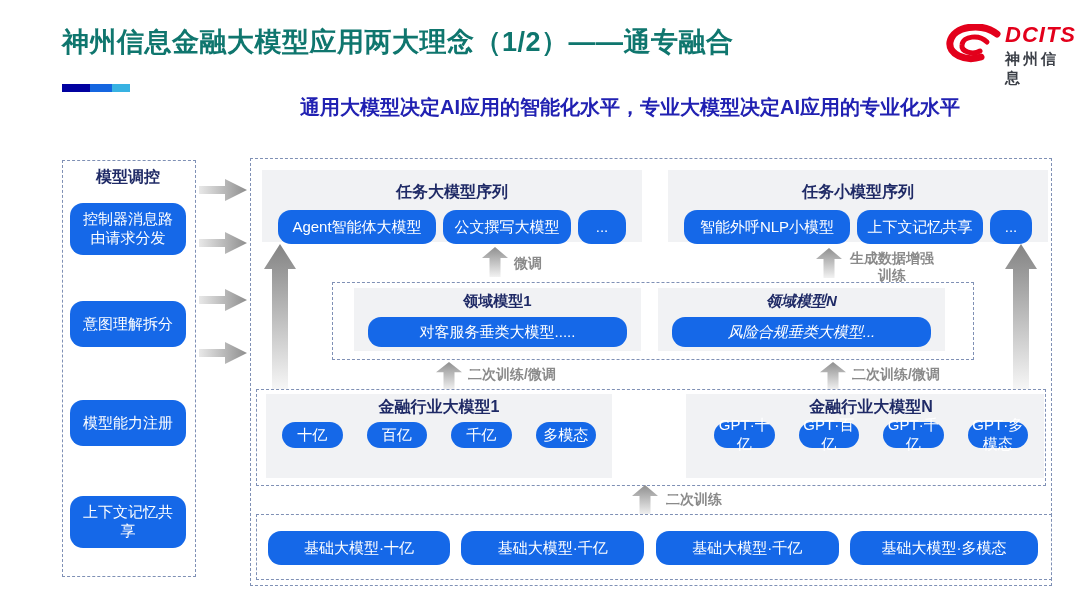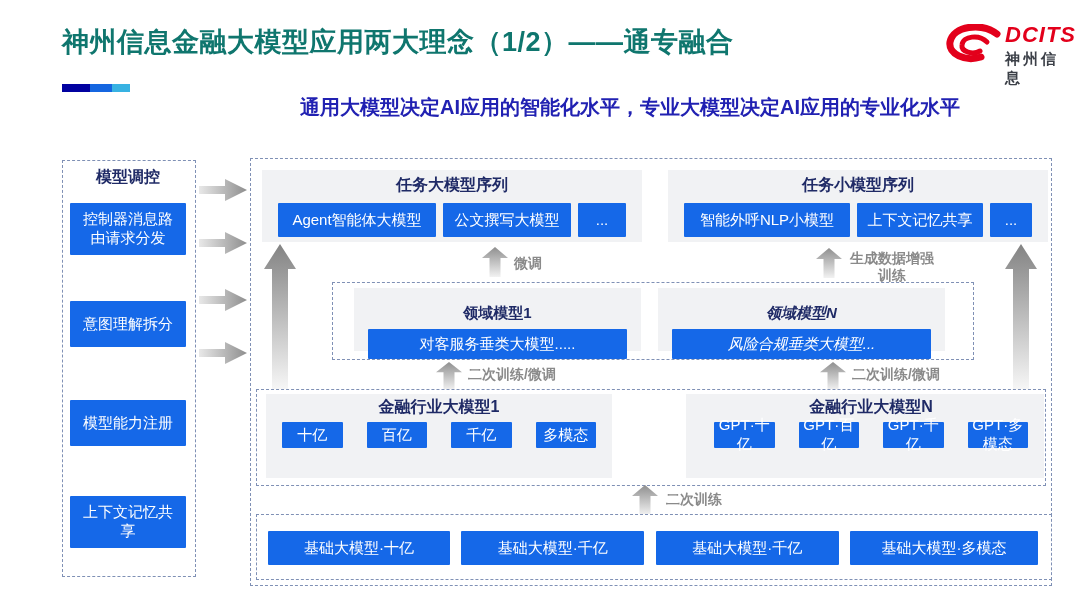--- a/index.html
+++ b/index.html
@@ -15,36 +15,36 @@
 
   .logo{left:943px;top:20px;width:130px;height:58px;}
   .logo-swirl{position:absolute;left:0;top:4px;}
   .logo-brand{position:absolute;left:62px;top:2px;font-size:22px;font-weight:bold;font-style:italic;color:#E3001B;letter-spacing:1px;}
   .logo-brand-cn{position:absolute;left:62px;top:30px;font-size:15px;font-weight:bold;color:#3C4048;letter-spacing:3px;}
 
   .dashed{border:1px dashed #7f90b5;background:#fff;}
   .panel{background:#F1F2F4;}
   .grp-title{font-size:16px;font-weight:bold;color:#1F2A66;text-align:center;}
 
-  .chip{background:#1568E8;color:#ffffff;display:flex;align-items:center;justify-content:center;text-align:center;font-size:15px;line-height:1.25;border-radius:1px;}
+  .chip{background:#1568E8;color:#ffffff;display:flex;align-items:center;justify-content:center;text-align:center;font-size:15px;line-height:1.25;border-radius:13px;}
 
   .sb-title{left:62px;top:167px;width:132px;text-align:center;font-size:16px;font-weight:bold;color:#1F2A66;}
   .sb-chip{left:70px;width:116px;padding:0 9px;box-sizing:border-box;}
 
   .arrow-label{font-size:14px;font-weight:bold;color:#8A8A8A;white-space:nowrap;}
 
   .row{display:flex;align-items:center;}
 
   .top-panel{height:72px;}
-  .top-panel .grp-title{padding-top:5px;}
+  .top-panel .grp-title{padding-top:12px;}
   .top-panel .row{margin-top:7px;padding:0 16px;gap:7px;}
   .top-panel .chip{height:34px;}
 
   .dm-panel{height:63px;}
-  .dm-panel .grp-title{padding-top:16px;font-size:15px;}
+  .dm-panel .grp-title{padding-top:4px;font-size:15px;}
   .dm-panel .chip{margin:6px auto 0;width:259px;height:30px;}
 
   .fin-panel{height:84px;}
   .fin-panel .grp-title{padding-top:3px;}
   .fin-grid{display:grid;grid-template-columns:1fr 1fr 1fr 1fr;column-gap:24px;row-gap:6px;padding:4px 16px 0;}
   .fin-grid .chip{height:26px;}
 
   .base-row{left:268px;top:531px;width:770px;display:flex;justify-content:space-between;}
   .base-row .chip{height:34px;}
 </style>

